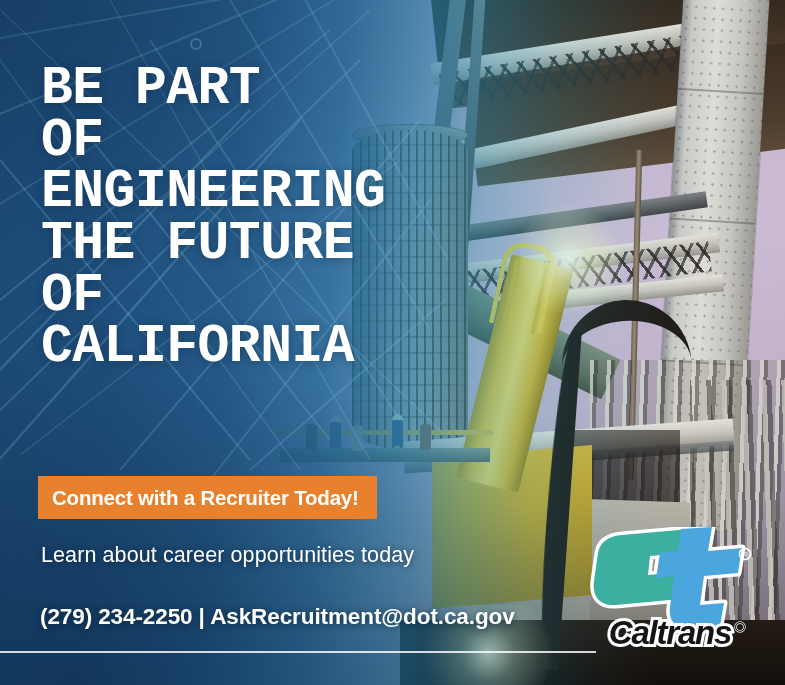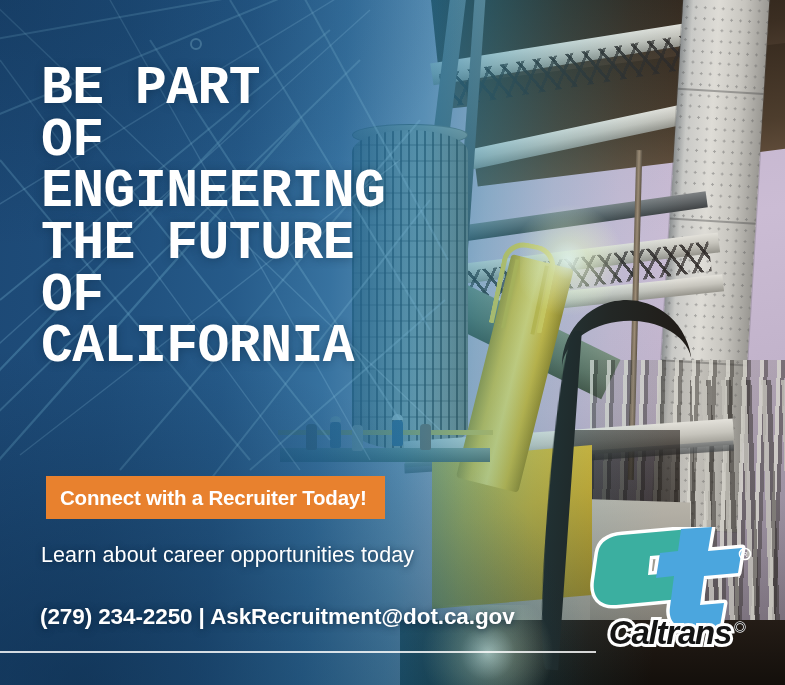--- a/index.html
+++ b/index.html
@@ -279,21 +279,20 @@
   .orange-banner {
     position: absolute;
     left: 38px;
     top: 476px;
     width: 339px;
     height: 43px;
     background: #e8812e;
     display: flex;
     align-items: center;
     padding-left: 14px;
-    margin-left: 8px;
   }
   .orange-banner span {
     color: #ffffff;
     font-size: 20.5px;
     font-weight: 700;
     letter-spacing: -0.2px;
     white-space: nowrap;
   }
 
   .white-banner {

